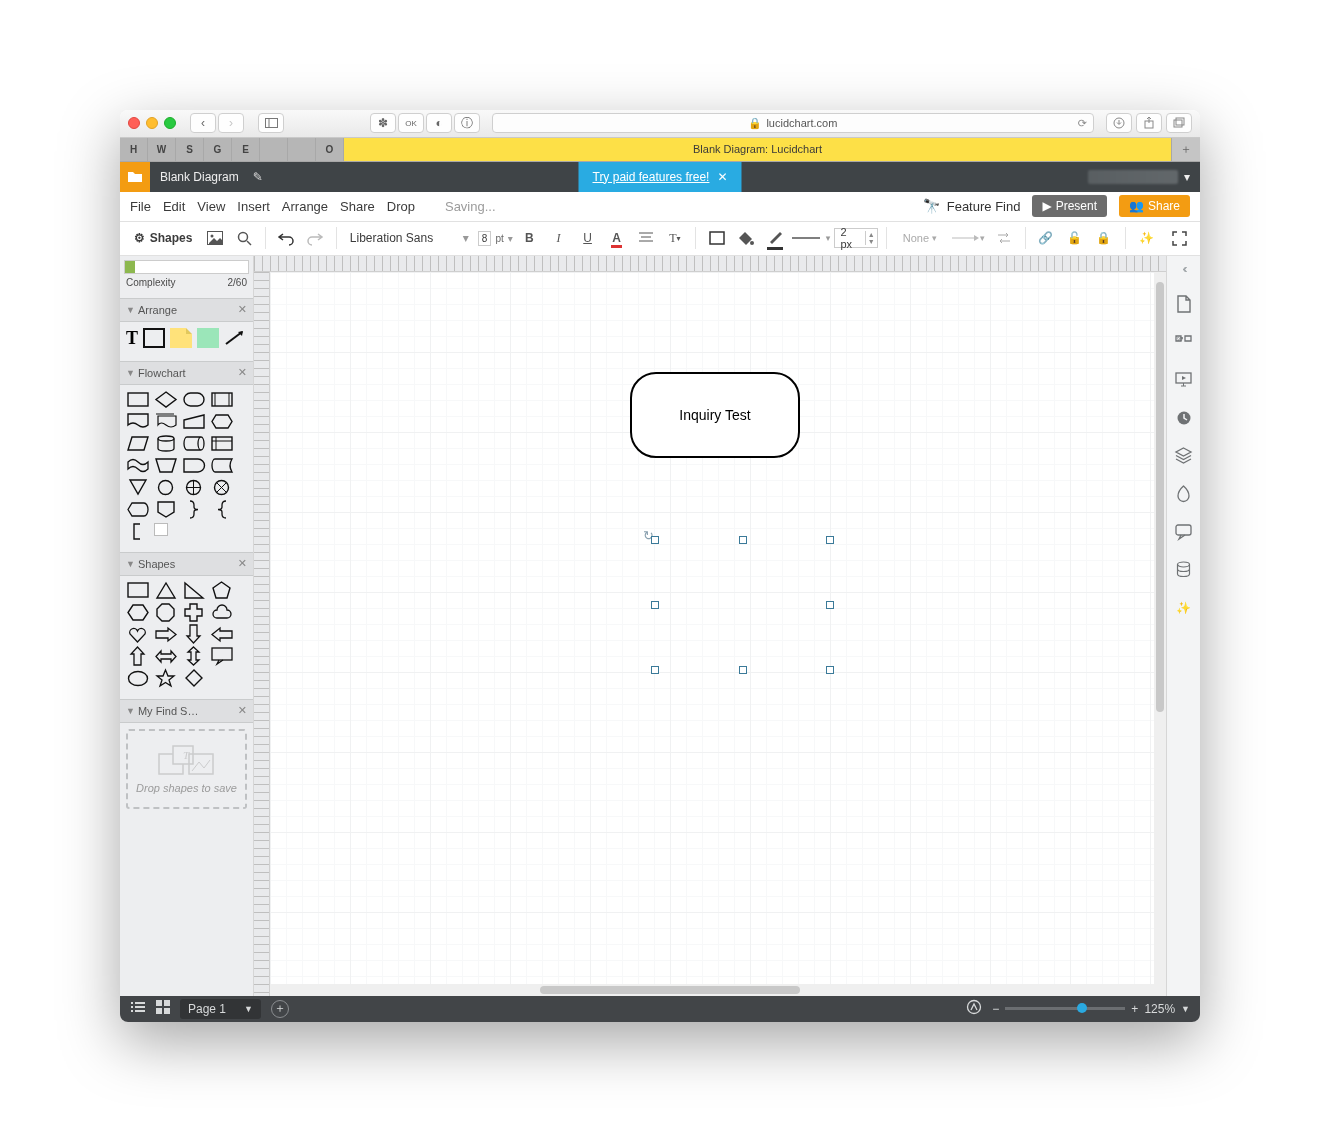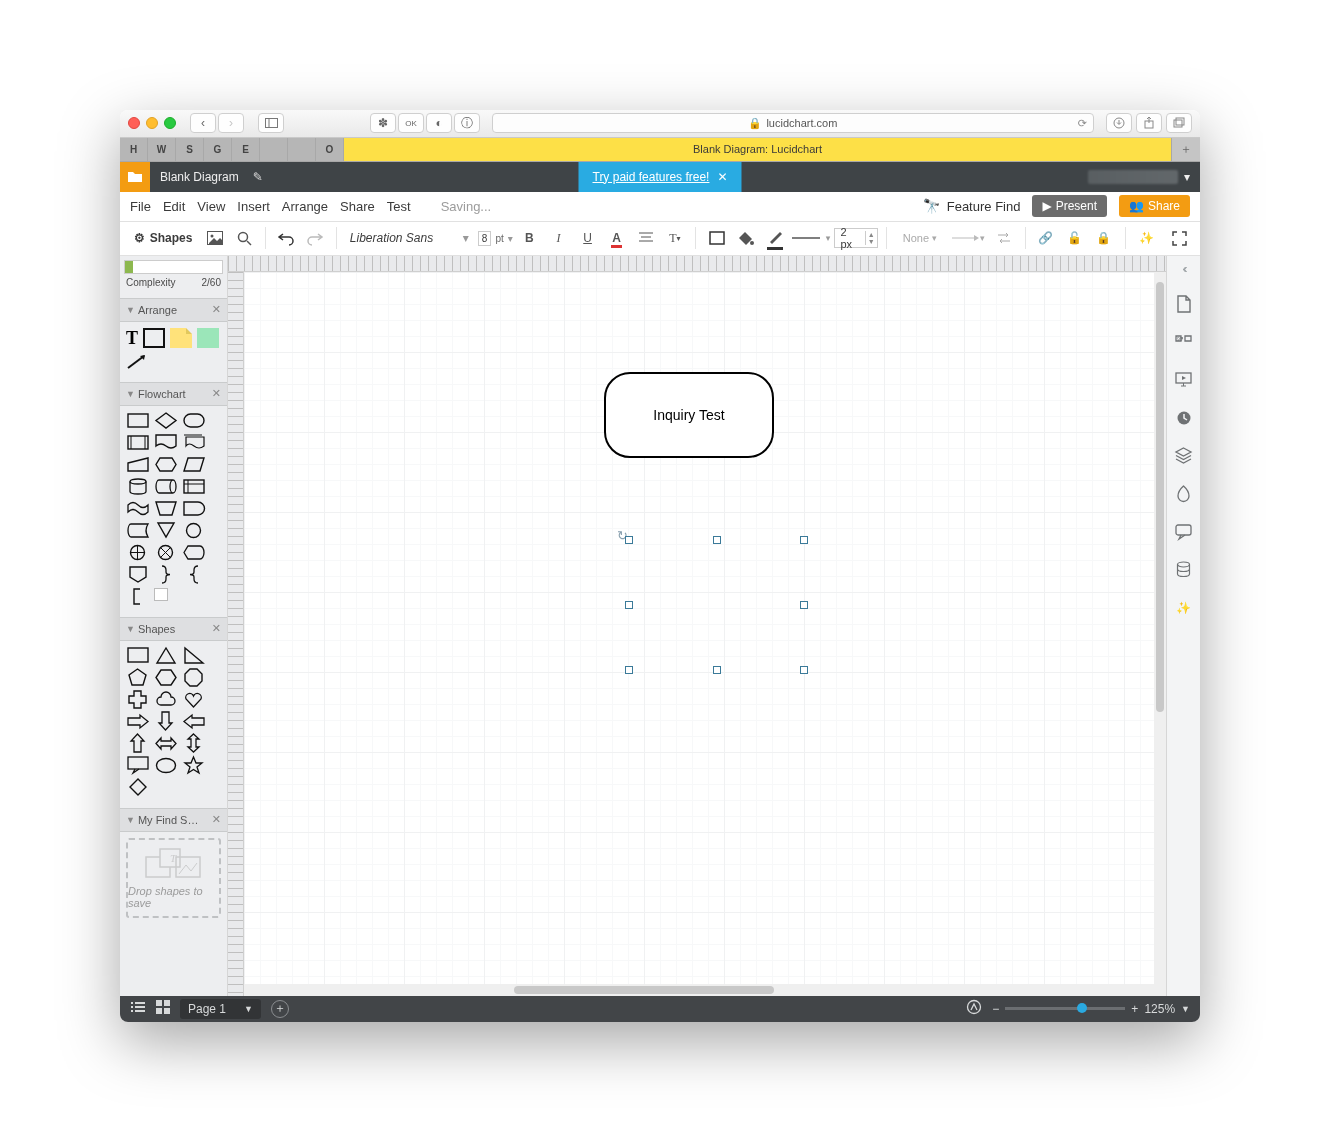--- a/index.html
+++ b/index.html
@@ -69,29 +69,29 @@
   .menubar .spacer{flex:1;}
   .feature-find{display:flex;align-items:center;gap:6px;color:#333;}
   .present-btn{background:#6c6c6c;color:#fff;border-radius:3px;padding:4px 10px;display:flex;align-items:center;gap:4px;font-size:12px;}
   .share-btn{background:#f39c12;color:#fff;border-radius:3px;padding:4px 10px;display:flex;align-items:center;gap:4px;font-size:12px;}
 
   
   .toolbar{height:34px;border-bottom:1px solid #e1e1e1;display:flex;align-items:center;padding:0 8px;gap:4px;font-size:12px;color:#3b3b3b;background:#fff;}
   .tool{width:26px;height:26px;display:flex;align-items:center;justify-content:center;border-radius:2px;color:#555;}
   .divider{width:1px;height:22px;background:#e3e3e3;margin:0 4px;}
   .font-select{display:flex;align-items:center;gap:3px;border:1px solid transparent;padding:2px 4px;}
-  .font-select .name{min-width:110px;font-style:italic;}
+  .font-select .name{min-width:110px;}
   .smallbox{border:1px solid #ccc;padding:1px 3px;font-size:10px;}
   .shapes-btn{display:flex;align-items:center;gap:5px;font-weight:600;padding:2px 6px;}
 
   
   .main{flex:1;display:flex;overflow:hidden;position:relative;}
 
   
-  .sidebar-left{width:108px;background:#edeef0;border-right:1px solid #d6d6d6;display:flex;flex-direction:column;overflow:hidden;}
+  .sidebar-left{width:134px;background:#edeef0;border-right:1px solid #d6d6d6;display:flex;flex-direction:column;overflow:hidden;}
   .complexity{padding:4px 4px;}
   .complexity .bar{height:14px;background:#fff;border:1px solid #ccc;position:relative;}
   .complexity .bar .fill{position:absolute;left:0;top:0;bottom:0;width:8%;background:#8db84f;}
   .complexity .row{display:flex;justify-content:space-between;font-size:10px;color:#4a4a4a;padding:3px 2px 0;}
   .lib-head{background:#dedfe1;height:24px;display:flex;align-items:center;padding:0 6px;font-size:11px;color:#555;border-top:1px solid #c9cbcc;border-bottom:1px solid #c9cbcc;margin-top:6px;}
   .lib-head .caret{margin-right:3px;font-size:9px;color:#888;}
   .lib-head .x{margin-left:auto;color:#888;}
   .shapes-grid{display:flex;flex-wrap:wrap;gap:5px;padding:6px;}
   .sw{width:23px;height:17px;display:flex;align-items:center;justify-content:center;}
   .sw svg{display:block;}
@@ -227,21 +227,21 @@
     </div>
   </div>
 
   <div class="menubar">
     <span>File</span>
     <span>Edit</span>
     <span>View</span>
     <span>Insert</span>
     <span>Arrange</span>
     <span>Share</span>
-    <span>Test</span>
+    <span>Drop</span>
     <span class="saving">Saving...</span>
     <div class="spacer"></div>
     <div class="feature-find">
       <span style="font-size:14px;">🔭</span>
       <span>Feature Find</span>
     </div>
     <div class="present-btn">
       <span>▶</span>
       <span>Present</span>
     </div>

